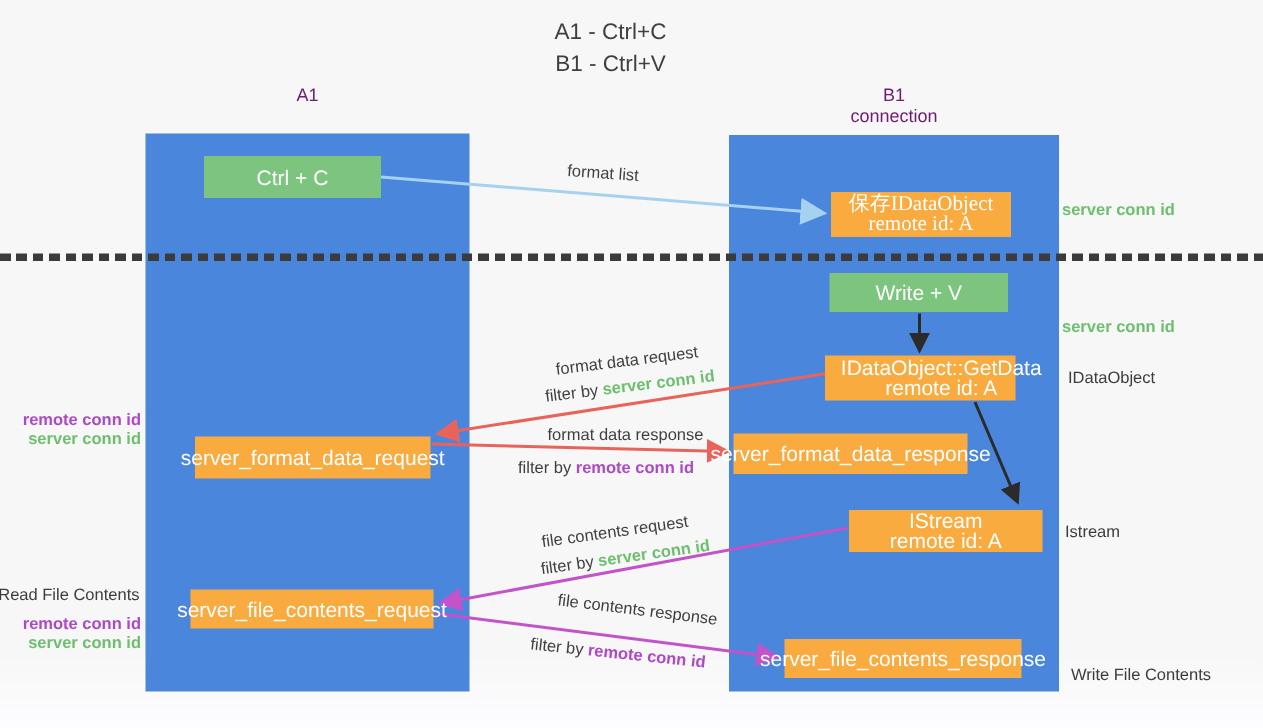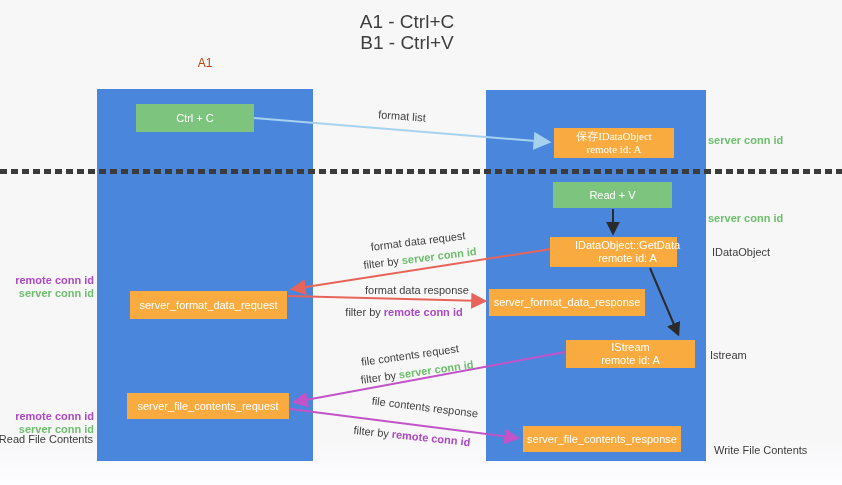--- a/index.html
+++ b/index.html
@@ -9,27 +9,27 @@
   }
   *{margin:0;padding:0;box-sizing:border-box;}
   html,body{width:842px;height:485px;}
   body{
     font-family:"Liberation Sans","DejaVu Sans",sans-serif;
     background:linear-gradient(180deg,var(--bg) 0%,var(--bg) 90%,#fdfdff 100%);
     position:relative;overflow:hidden;color:var(--text-dark);
   }
   .stage{position:absolute;left:0;top:0;width:842px;height:485px;}
   .title{position:absolute;left:0;top:11px;width:814px;text-align:center;
-    font-size:19px;line-height:21px;color:#3f3f3f;}
-  .lane-header{position:absolute;text-align:center;font-size:12px;line-height:14px;color:#c2410c;top:56px;}
+    font-size:15px;line-height:21px;color:#3f3f3f;}
+  .lane-header{position:absolute;text-align:center;font-size:12px;line-height:14px;color:#701a75;top:56px;}
   .lane{position:absolute;background:var(--lane-blue);top:89px;height:372px;}
   .dotline{position:absolute;left:0;top:169px;width:842px;height:5px;
     background:repeating-linear-gradient(90deg,#3b3b3b 0 7px,transparent 7px 11px);z-index:5;}
   .node{position:absolute;display:flex;flex-direction:column;align-items:center;justify-content:center;
-    color:#fff;font-size:11px;line-height:13px;text-align:center;z-index:6;}
+    color:#fff;font-size:14px;line-height:13px;text-align:center;z-index:6;}
   .node.green{background:var(--box-green);}
   .node.orange{background:var(--box-orange);}
   .side-label{position:absolute;font-size:11px;line-height:13px;white-space:nowrap;z-index:7;}
   .side-label.right-align{text-align:right;}
   .g{color:var(--text-green);font-weight:700;}
   .p{color:var(--text-purple);font-weight:700;}
   .dk{color:var(--text-dark);font-weight:400;}
   .mid-label{position:absolute;font-size:11px;color:#3f3f3f;white-space:nowrap;z-index:7;}
   .mid-label .sp{margin-right:3px;}
   svg.arrows{position:absolute;left:0;top:0;width:842px;height:485px;z-index:6;pointer-events:none;}
@@ -47,20 +47,24 @@
 
 <div class="stage">
 
   <div class="title">
     <div>A1 - Ctrl+C</div>
     <div>B1 - Ctrl+V</div>
   </div>
 
   <div class="lane-header" style="left:97px;width:216px;">
     <div>A1</div>
+  </div>
+  <div class="lane-header" style="left:486px;width:220px;">
+    <div>B1</div>
+    <div>connection</div>
   </div>
 
   <div class="lane" style="left:97px;width:216px;"></div>
   <div class="lane" style="left:486px;width:220px;top:90px;height:371px;"></div>
 
   <div class="dotline"></div>
 
   <svg class="arrows">
     <defs>
       <marker id="m-blue" viewBox="0 0 10 10" refX="8" refY="5" markerWidth="9" markerHeight="9" orient="auto">
@@ -88,21 +92,21 @@
   <div class="node green" style="left:136px;top:104px;width:118px;height:28px;">
     <div>Ctrl + C</div>
   </div>
 
   <div class="node orange" style="left:554px;top:128px;width:120px;height:30px;font-family:Liberation Serif, serif;">
     <div>保存IDataObject</div>
     <div>remote id: A</div>
   </div>
 
   <div class="node green" style="left:553px;top:182px;width:119px;height:26px;">
-    <div>Read + V</div>
+    <div>Write + V</div>
   </div>
 
   <div class="node orange" style="left:550px;top:237px;width:127px;height:30px;padding-left:28px;">
     <div>IDataObject::GetData</div>
     <div>remote id: A</div>
   </div>
 
   <div class="node orange" style="left:130px;top:276px;width:157px;height:28px;margin-top:15px;">
     <div>server_format_data_request</div>
   </div>
@@ -127,21 +131,21 @@
   <div class="side-label g" style="left:708px;top:134px;">server conn id</div>
   <div class="side-label g" style="left:708px;top:212px;">server conn id</div>
   <div class="side-label dk" style="left:712px;top:246px;">IDataObject</div>
   <div class="side-label dk" style="left:710px;top:349px;">Istream</div>
   <div class="side-label dk" style="left:714px;top:444px;">Write File Contents</div>
 
   <div class="side-label right-align" style="right:748px;top:274px;">
     <div class="p">remote conn id</div>
     <div class="g">server conn id</div>
   </div>
-  <div class="side-label dk right-align" style="right:749px;top:391px;margin-top:42px;">Read File Contents</div>
+  <div class="side-label dk right-align" style="right:749px;top:391px;">Read File Contents</div>
   <div class="side-label right-align" style="right:748px;top:410px;">
     <div class="p">remote conn id</div>
     <div class="g">server conn id</div>
   </div>
 
   <div class="mid-label" style="left:402px;top:116px;transform:translate(-50%,-50%) rotate(4deg);">format list</div>
 
   <div class="mid-label" style="left:418px;top:241px;transform:translate(-50%,-50%) rotate(-7deg);">format data request</div>
   <div class="mid-label" style="left:420px;top:258px;transform:translate(-50%,-50%) rotate(-7deg);">
     <span class="sp">filter by</span><span class="g">server conn id</span>

